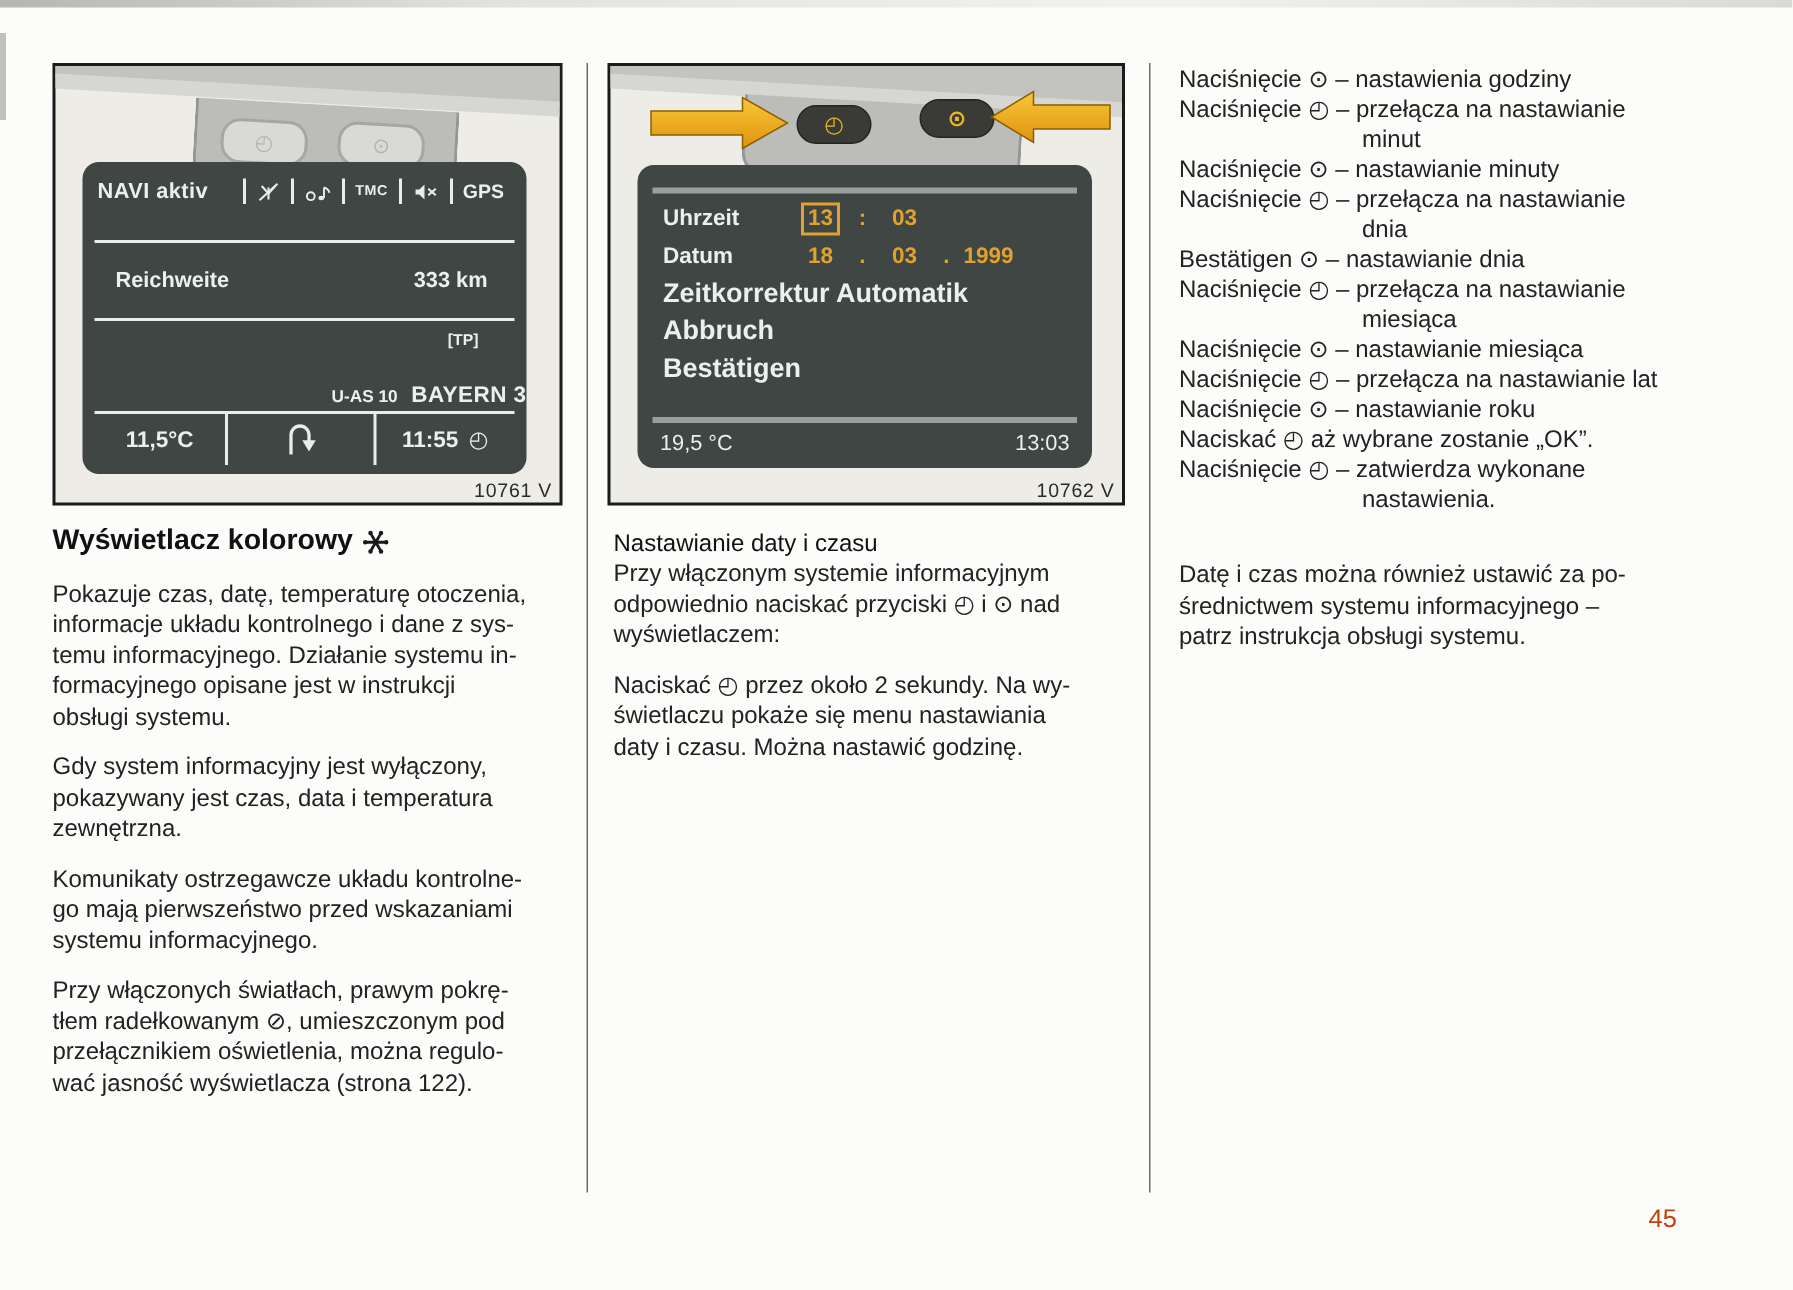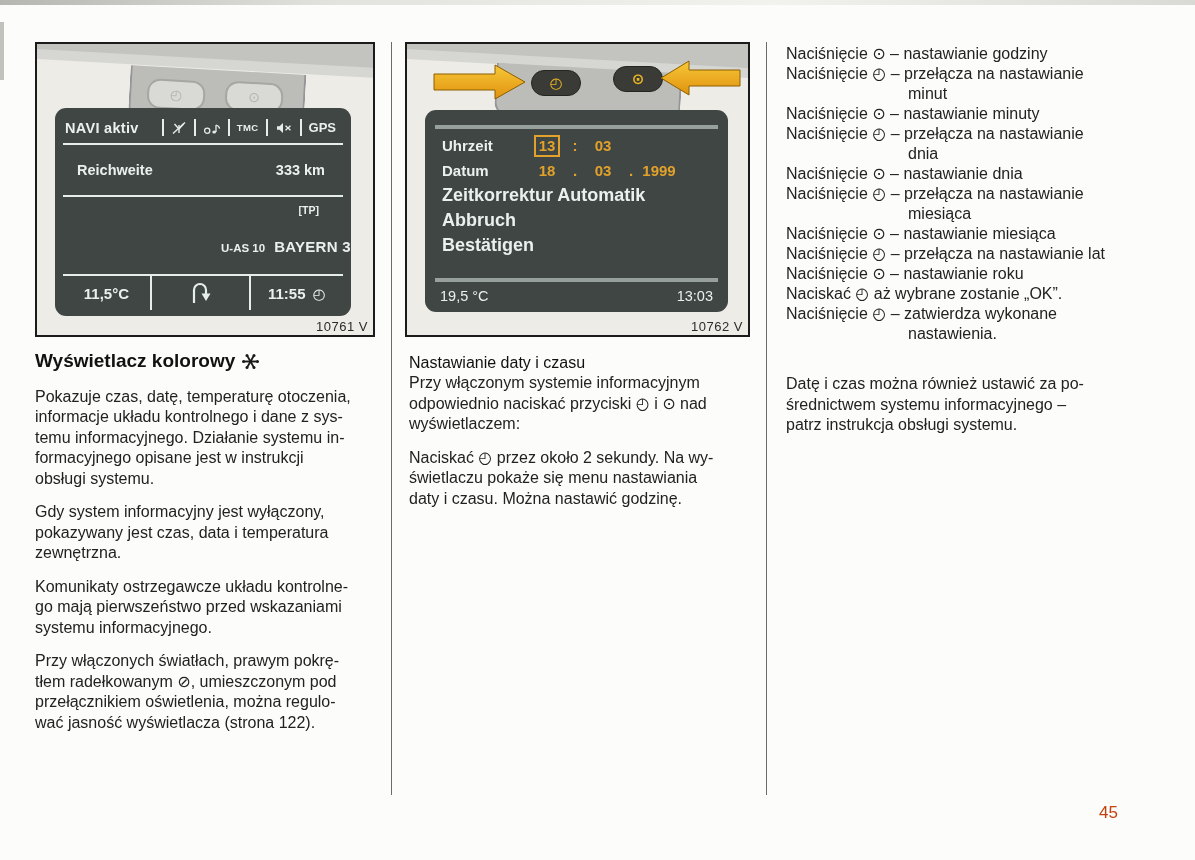--- a/index.html
+++ b/index.html
@@ -44,21 +44,21 @@
   .arrow-svg{position:absolute;}
   #arrow-left{left:26px;top:20px;}
   #arrow-right{left:252px;top:16px;}
 
   
   .crt{position:absolute;background:#3f4643;border-radius:11px;color:#eaf0ee;}
   #display-1{left:18px;top:64px;width:296px;height:208px;}
   #display-2{left:18px;top:66px;width:303px;height:202px;}
 
   .d1-header{display:flex;align-items:center;height:27px;margin:6px 8px 0;
-    border-bottom:2px solid #e6eeec;padding-bottom:2px;}
+    border-bottom:2px solid #e6eeec;padding-bottom:19px;}
   .d1-title{flex:1;font-size:14.5px;font-weight:bold;letter-spacing:.3px;padding-left:2px;}
   .d1-cell{display:flex;align-items:center;justify-content:center;padding:0 7px;height:17px;
     border-left:2px solid #e6eeec;font-weight:bold;}
   .d1-cell.tmc{font-size:9.5px;letter-spacing:.4px;}
   .d1-cell.gps{font-size:13px;}
   .d1-range{display:flex;justify-content:space-between;margin:17px 26px 0 22px;
     font-size:14.5px;font-weight:bold;}
   .d1-line{height:2px;background:#e6eeec;margin:17px 8px 0;}
   .d1-tp{text-align:right;padding-right:32px;margin-top:7px;font-size:10.5px;font-weight:bold;}
   .d1-station{text-align:right;margin-top:22px;}
@@ -285,27 +285,27 @@
   <h3 class="sub">Nastawianie daty i czasu</h3>
   <p class="para">Przy włączonym systemie informacyjnym
 odpowiednio naciskać przyciski ◴ i ⊙ nad
 wyświetlaczem:</p>
   <p class="para">Naciskać ◴ przez około 2 sekundy. Na wy-
 świetlaczu pokaże się menu nastawiania
 daty i czasu. Można nastawić godzinę.</p>
 </div>
 
 <div class="textcol" id="col-3">
-  <div class="instruction">Naciśnięcie ⊙ – nastawianie godziny</div>
+  <div class="instruction">Naciśnięcie ⊙ – nastawienia godziny</div>
   <div class="instruction">Naciśnięcie ◴ – przełącza na nastawianie
 minut</div>
   <div class="instruction">Naciśnięcie ⊙ – nastawianie minuty</div>
   <div class="instruction">Naciśnięcie ◴ – przełącza na nastawianie
 dnia</div>
-  <div class="instruction">Naciśnięcie ⊙ – nastawianie dnia</div>
+  <div class="instruction">Bestätigen ⊙ – nastawianie dnia</div>
   <div class="instruction">Naciśnięcie ◴ – przełącza na nastawianie
 miesiąca</div>
   <div class="instruction">Naciśnięcie ⊙ – nastawianie miesiąca</div>
   <div class="instruction">Naciśnięcie ◴ – przełącza na nastawianie lat</div>
   <div class="instruction">Naciśnięcie ⊙ – nastawianie roku</div>
   <div class="instruction">Naciskać ◴ aż wybrane zostanie „OK”.</div>
   <div class="instruction">Naciśnięcie ◴ – zatwierdza wykonane
 nastawienia.</div>
   <p class="para closing">Datę i czas można również ustawić za po-
 średnictwem systemu informacyjnego –

